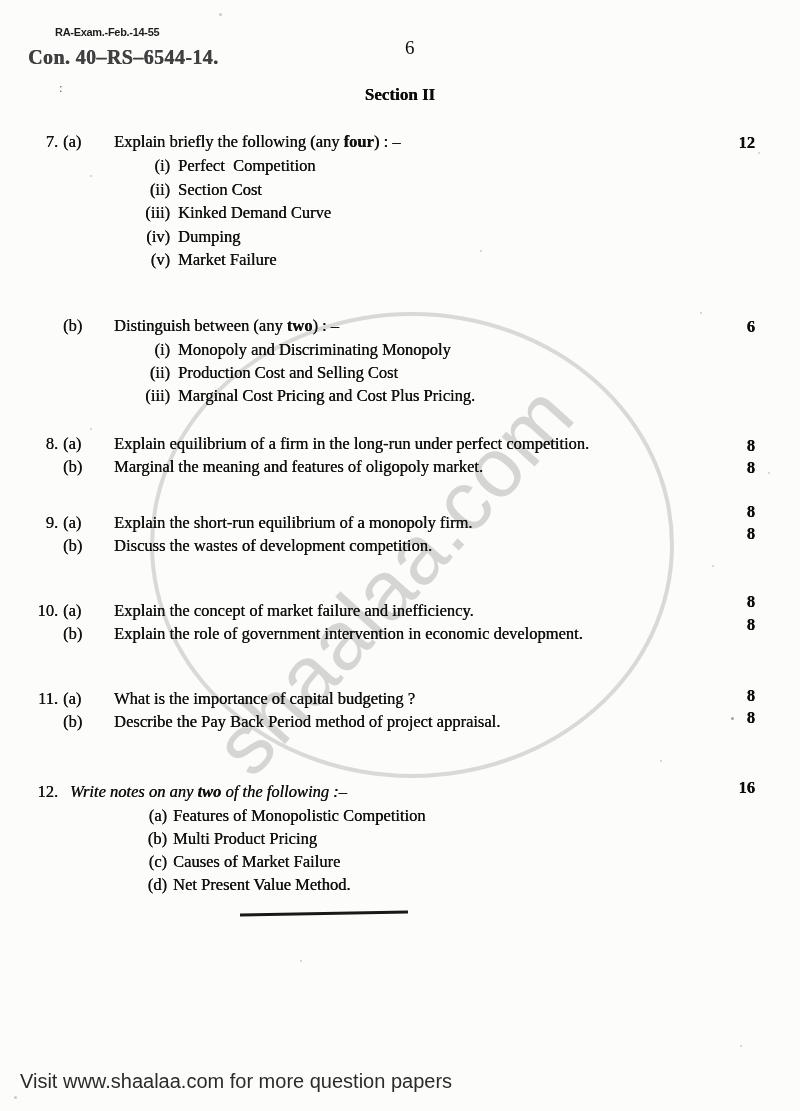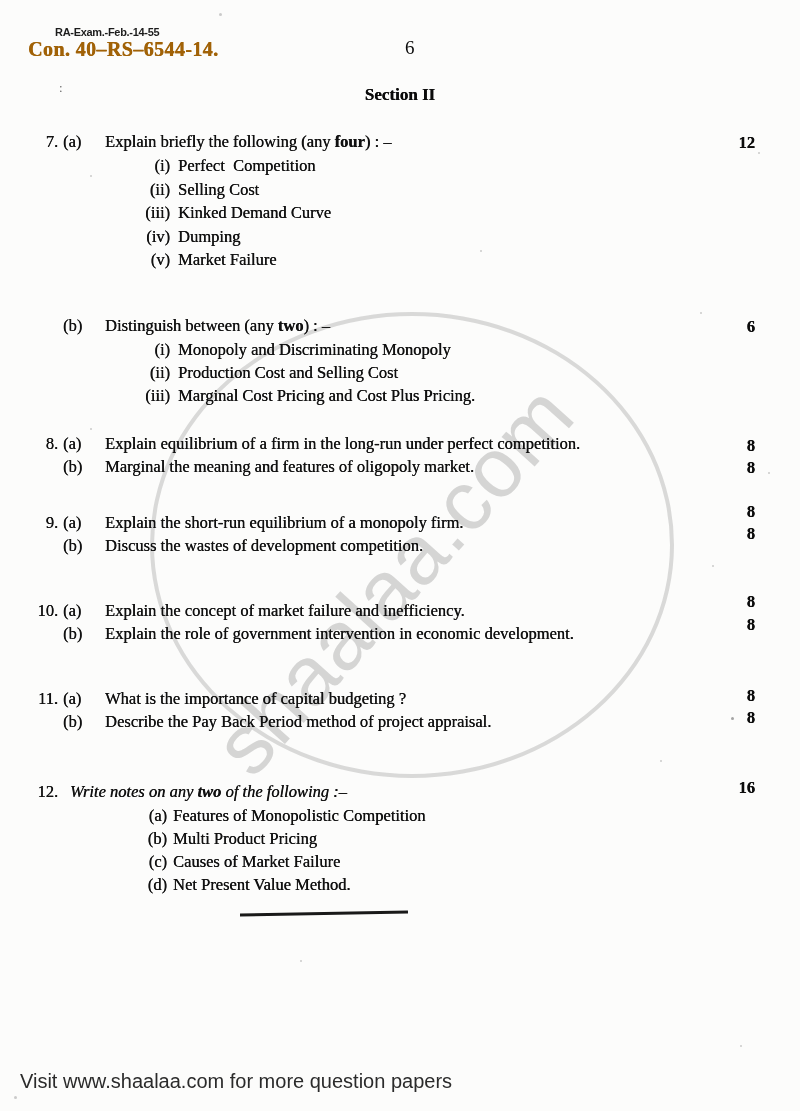--- a/index.html
+++ b/index.html
@@ -12,22 +12,22 @@
   .page{position:absolute;inset:0;}
   
   .exam-code{
     position:absolute;left:31px;top:26px;
     font-family:"Liberation Sans", sans-serif;
     font-size:11px;font-weight:bold;letter-spacing:-0.3px;color:#1c1c1c;
     transform:scaleY(.95);
     padding-left:24px;
   }
   .con-number{
-    position:absolute;left:28px;top:38px;
-    font-size:20px;font-weight:bold;letter-spacing:.4px;color:#a16207;
+    position:absolute;left:28px;top:46px;
+    font-size:20px;font-weight:bold;letter-spacing:.4px;color:#404040;
     text-shadow:.4px 0 0 currentColor;
   }
   .page-number{position:absolute;left:405px;top:37px;font-size:19px;color:#0b0b0b;}
   .section-title{
     position:absolute;left:0;right:0;top:85px;text-align:center;
     font-size:17px;font-weight:bold;color:#0b0b0b;text-shadow:.3px 0 0 currentColor;
   }
   .colon-artifact{position:absolute;left:59px;top:80px;font-size:13px;color:#444;opacity:.8;}
   
   .wm-circle{
@@ -40,21 +40,21 @@
     transform:translate(-50%,-50%) rotate(-48deg);
     font-family:"Liberation Sans", sans-serif;
     font-size:84px;letter-spacing:1px;
     color:rgba(150,150,150,.38);white-space:nowrap;
   }
   
   .row{position:absolute;left:0;right:0;height:21px;font-size:16.5px;line-height:1.15;z-index:1;}
   .row, .mark{text-shadow:.3px 0 0 currentColor;}
   .num{position:absolute;left:0;width:58px;text-align:right;}
   .lbl{position:absolute;left:63px;}
-  .txt{position:absolute;left:105px;white-space:pre;}
+  .txt{position:absolute;left:114px;white-space:pre;}
   .txt12{position:absolute;left:70px;white-space:pre;font-style:italic;}
   .rlbl{position:absolute;left:0;width:170px;text-align:right;}
   .rtxt{position:absolute;left:178px;white-space:pre;}
   .q12lbl{position:absolute;left:0;width:167px;text-align:right;}
   .q12txt{position:absolute;left:173px;white-space:pre;}
   .mark{
     position:absolute;left:700px;width:55px;text-align:right;
     font-size:16.5px;font-weight:bold;color:#0c0c0c;z-index:1;
   }
   
@@ -89,21 +89,21 @@
     <span class="txt"><span>Explain briefly the following (any </span><b>four</b><span>) : –</span></span>
   </div>
   <div class="mark" style="top:133px">12</div>
 
   <div class="row" style="top:157px">
     <span class="rlbl">(i)</span>
     <span class="rtxt">Perfect  Competition</span>
   </div>
   <div class="row" style="top:181px">
     <span class="rlbl">(ii)</span>
-    <span class="rtxt">Selling Cost</span>
+    <span class="rtxt">Section Cost</span>
   </div>
   <div class="row" style="top:204px">
     <span class="rlbl">(iii)</span>
     <span class="rtxt">Kinked Demand Curve</span>
   </div>
   <div class="row" style="top:228px">
     <span class="rlbl">(iv)</span>
     <span class="rtxt">Dumping</span>
   </div>
   <div class="row" style="top:251px">

